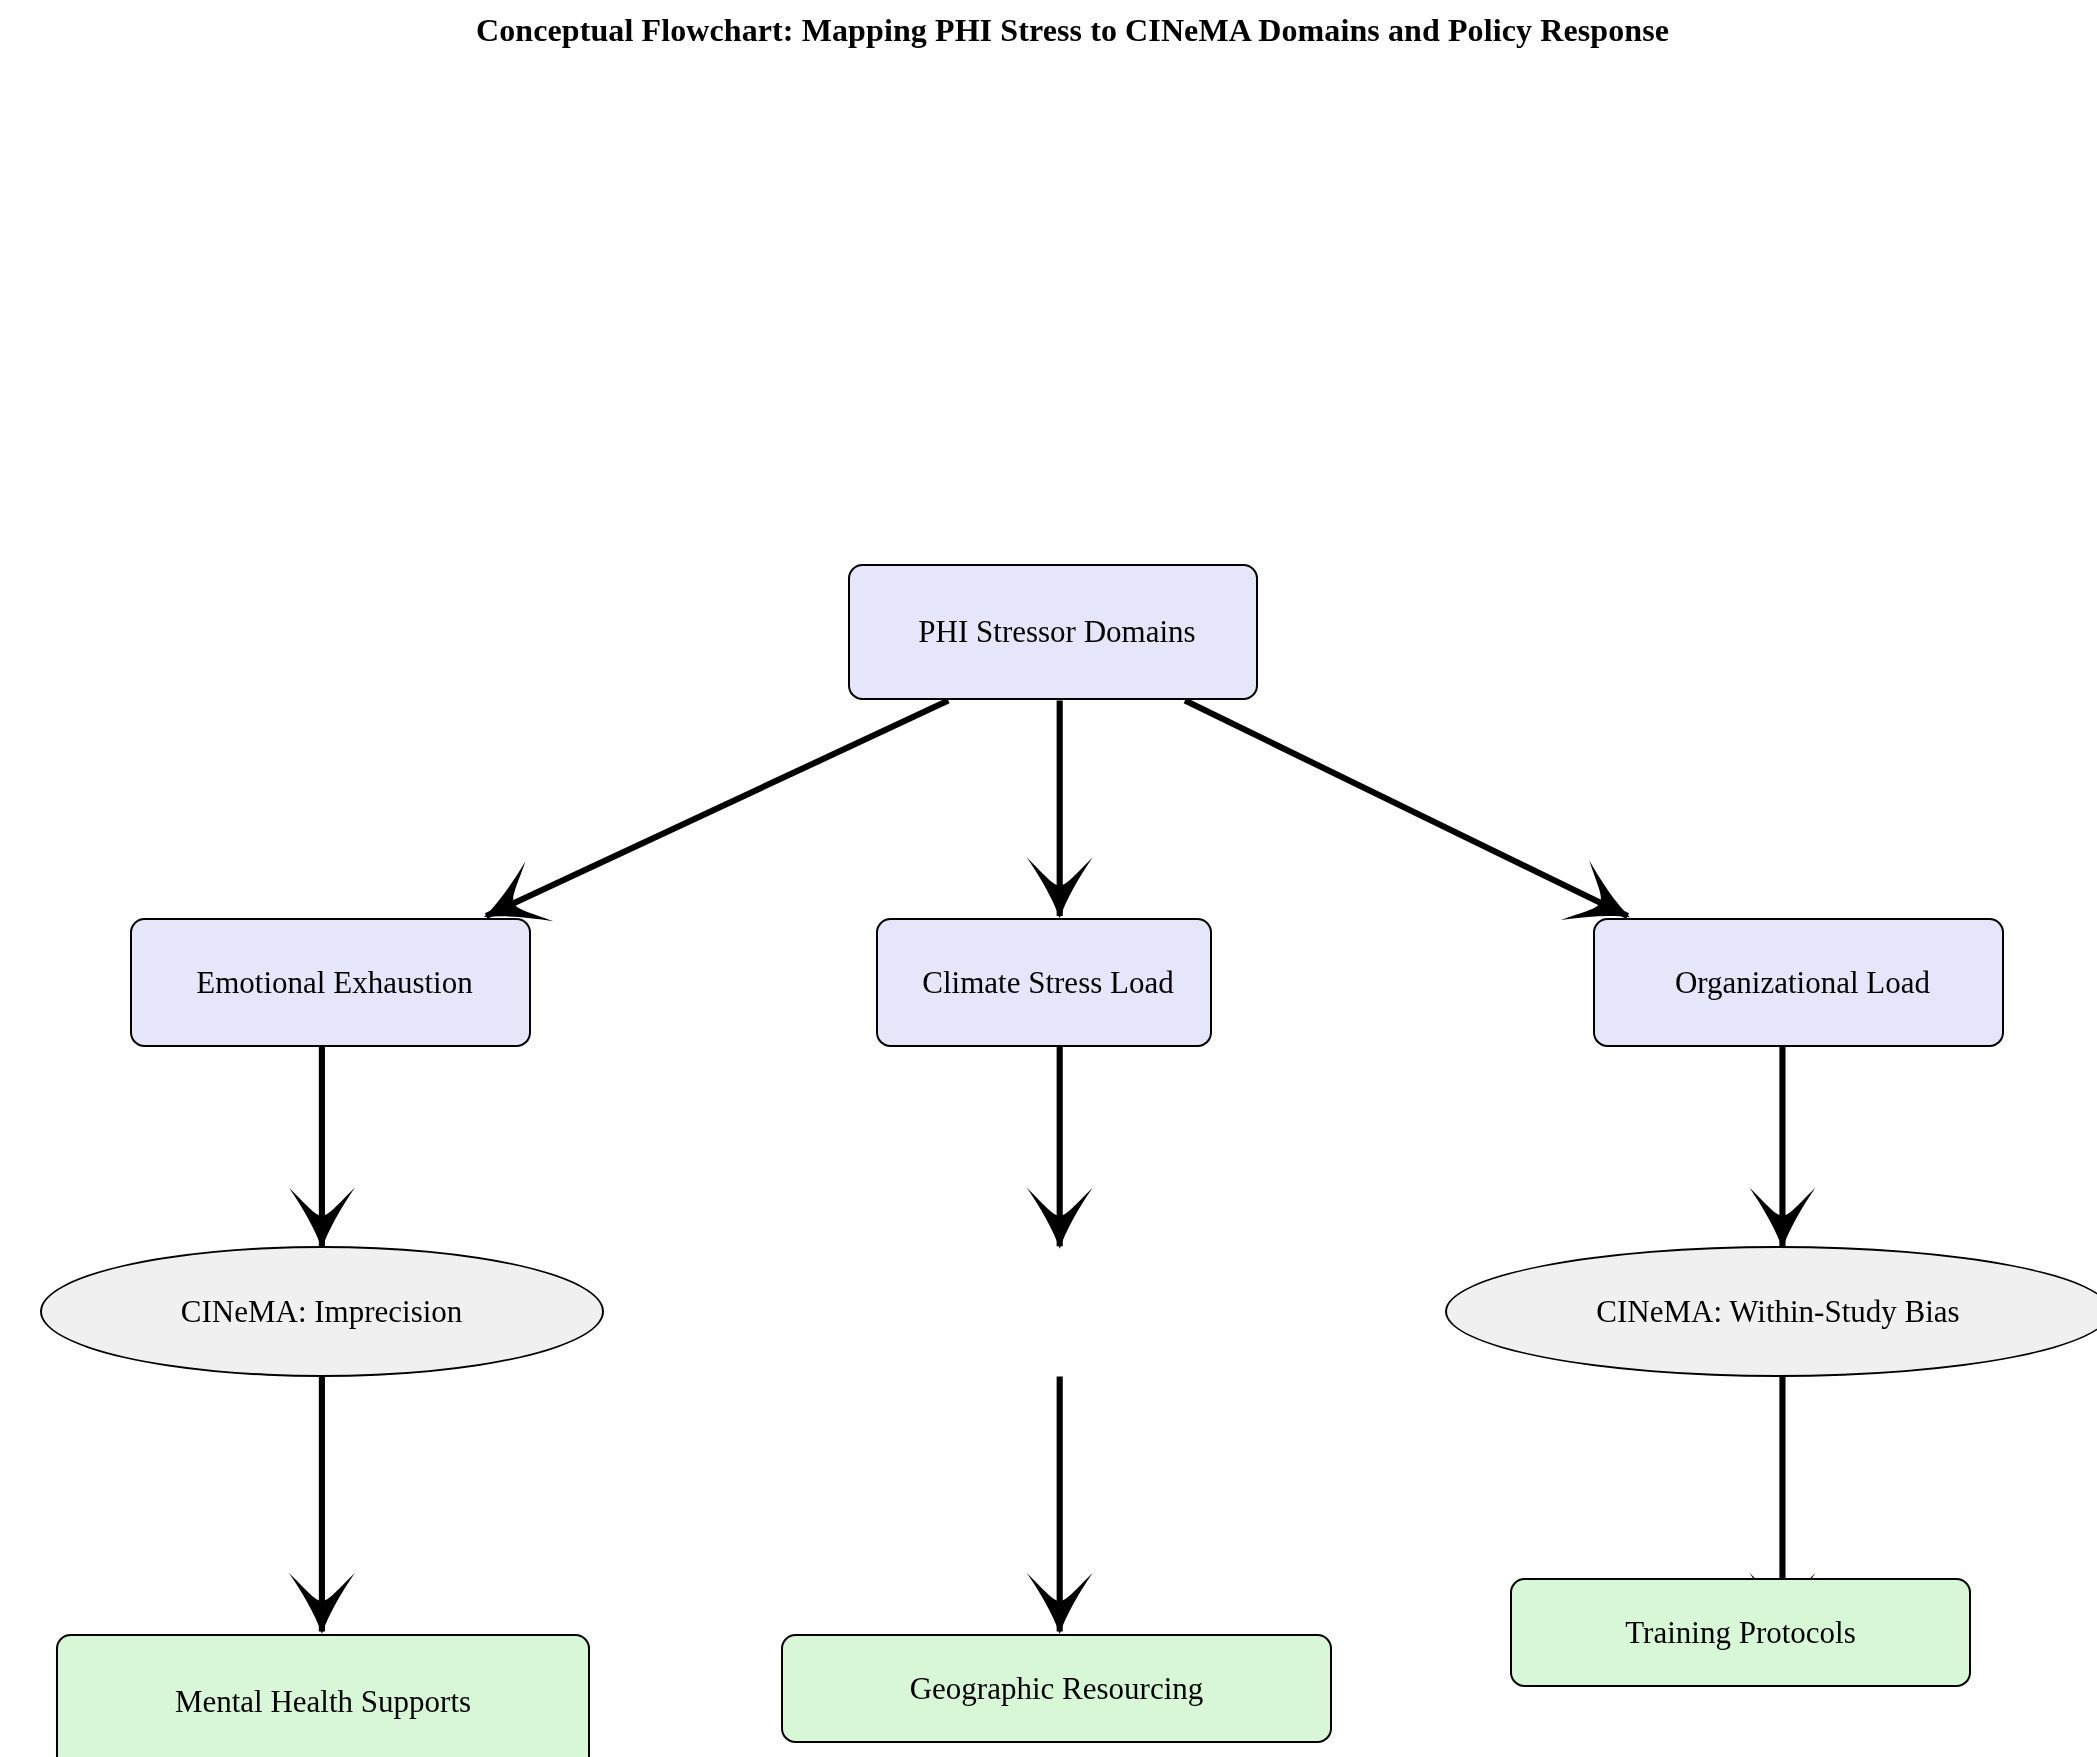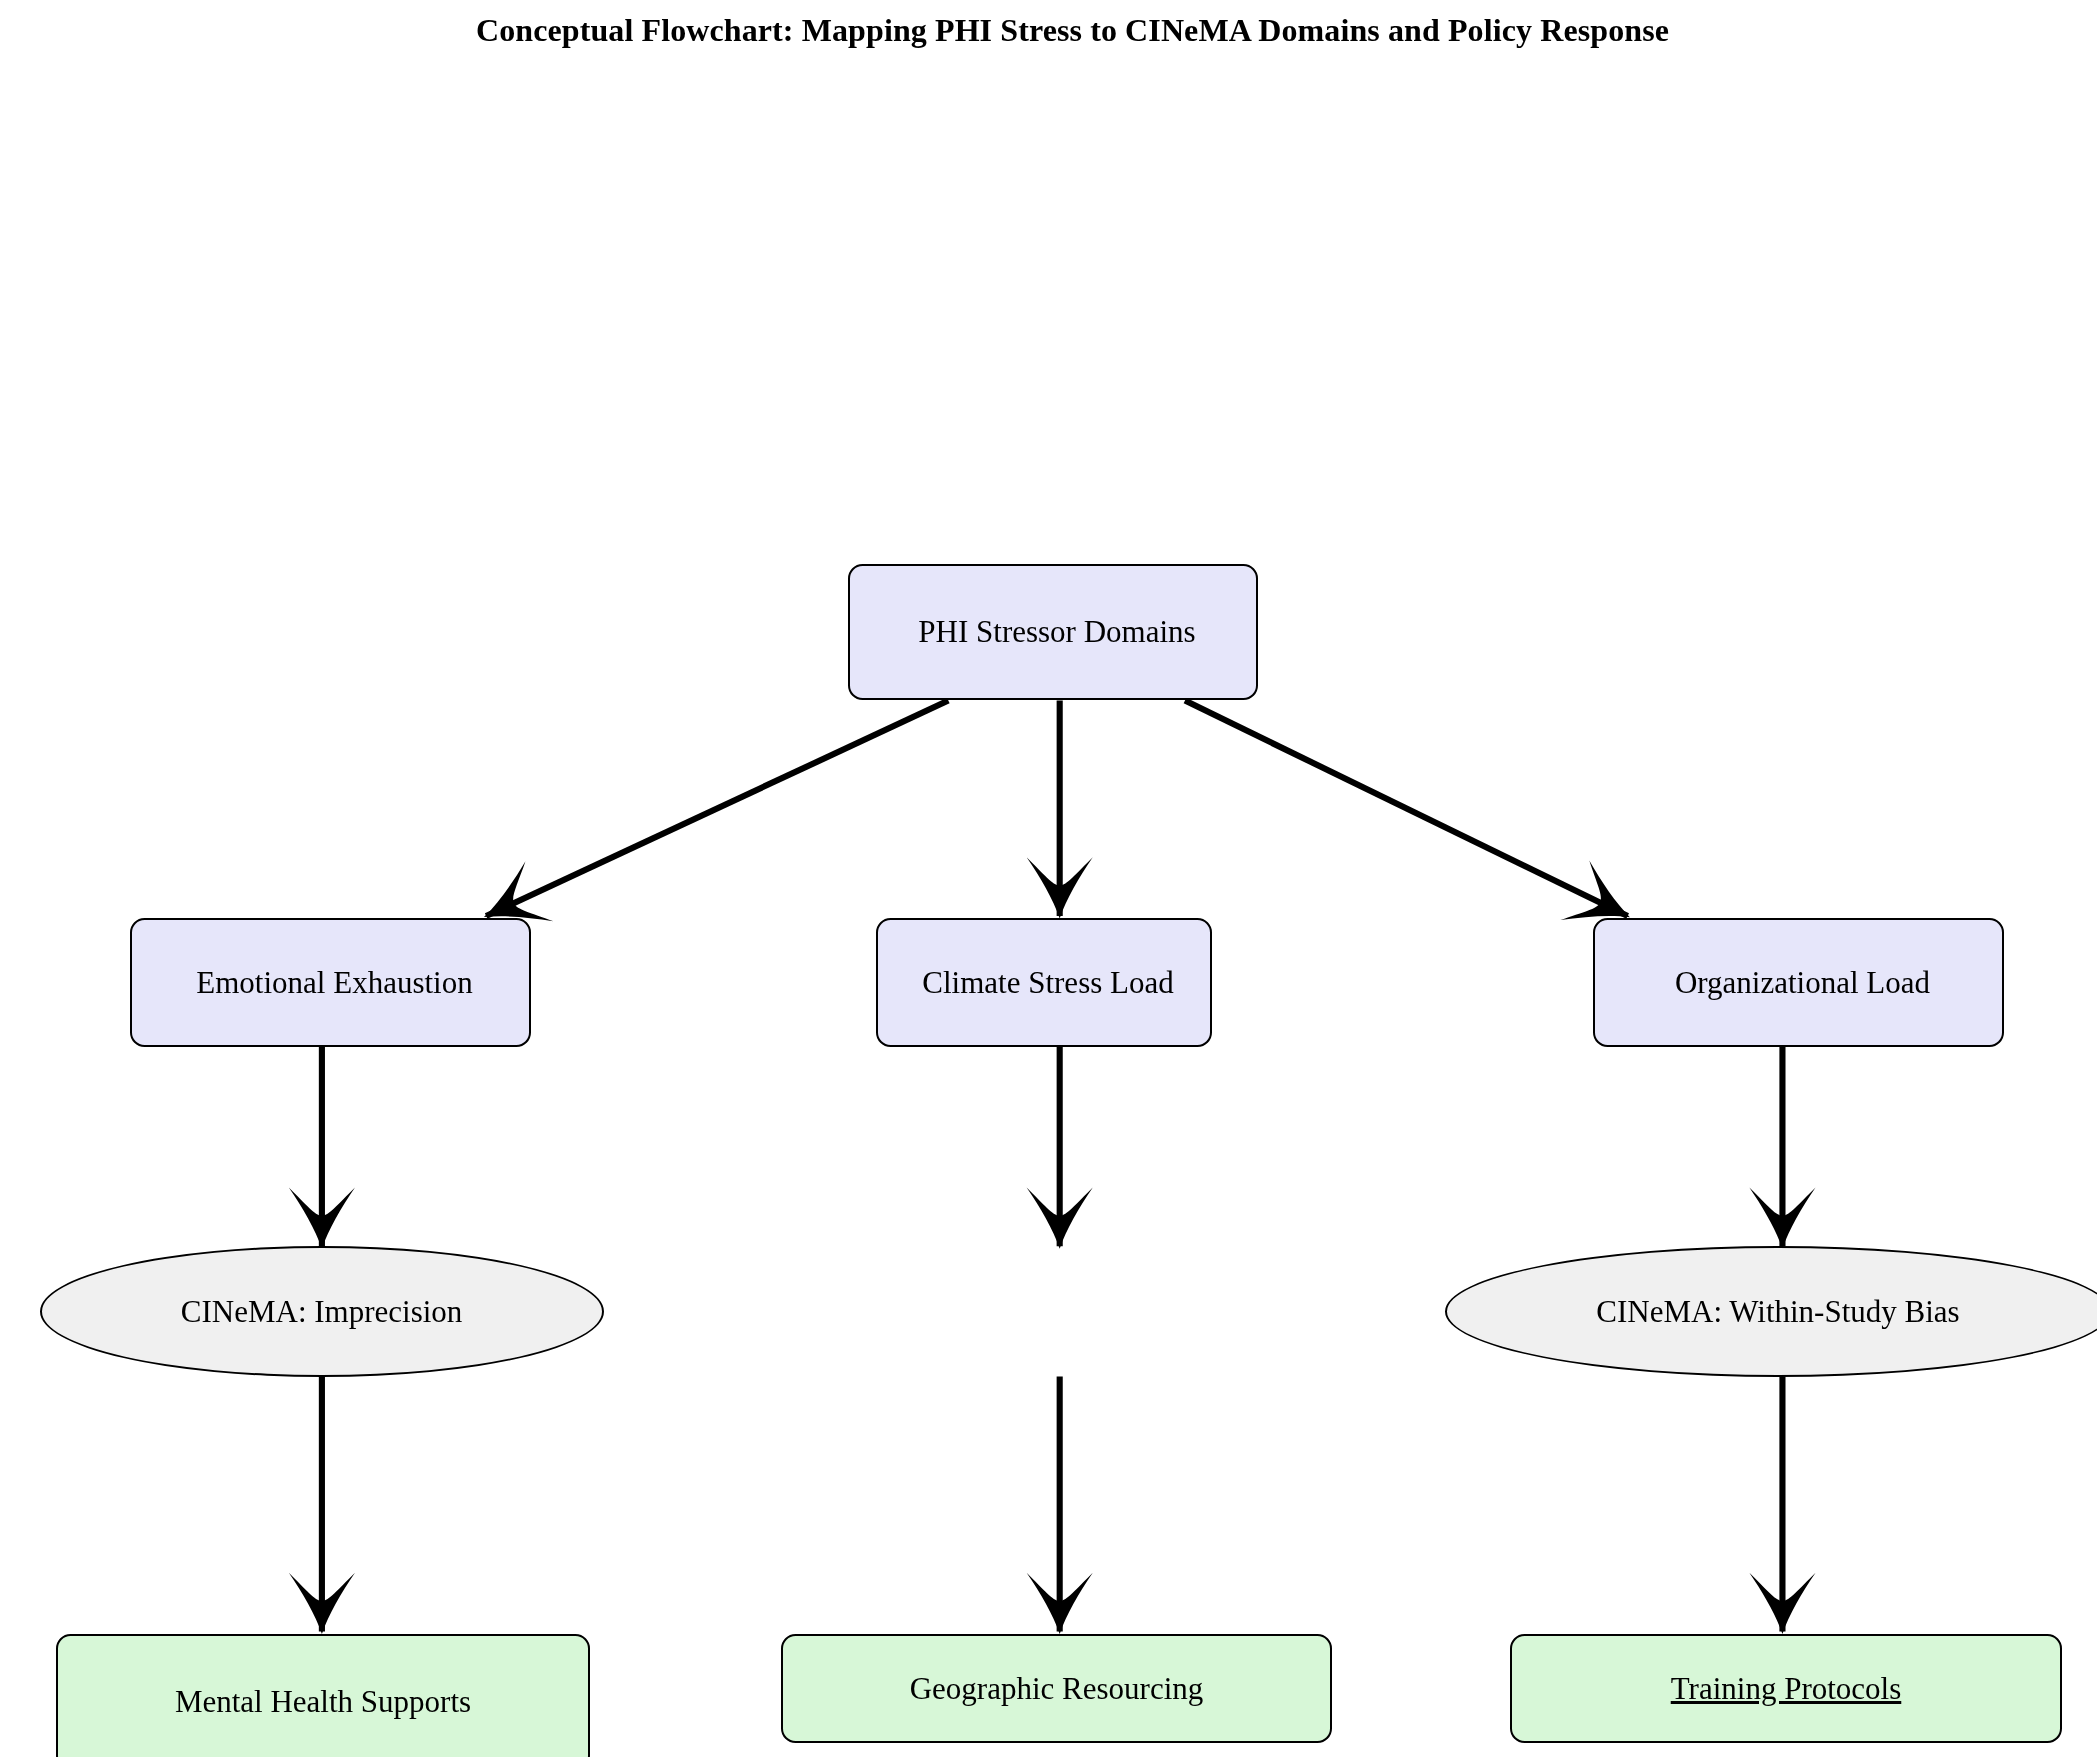--- a/index.html
+++ b/index.html
@@ -123,18 +123,18 @@
   </div>
 
   <div class="node node-box node-policy" style="left:32px; top:1634px; width:534px; height:136px;">
     <span class="node-label">Mental Health Supports</span>
   </div>
 
   <div class="node node-box node-policy" style="left:757px; top:1634px; width:551px; height:109px;">
     <span class="node-label">Geographic Resourcing</span>
   </div>
 
-  <div class="node node-box node-policy" style="left:1486px; top:1634px; width:552px; height:109px;text-decoration:underline;">
+  <div class="node node-box node-policy" style="left:1486px; top:1578px; width:461px; height:109px;">
     <span class="node-label">Training Protocols</span>
   </div>
 
 </div>
 
 
 </body></html>

